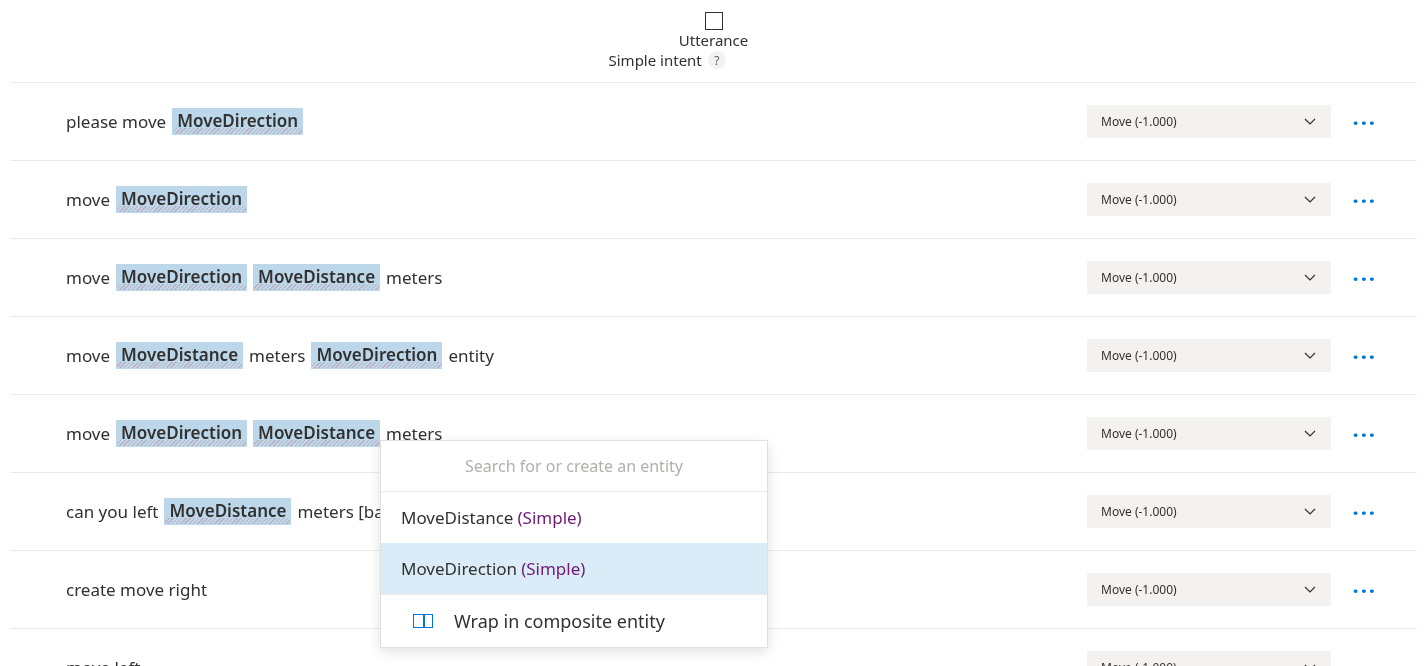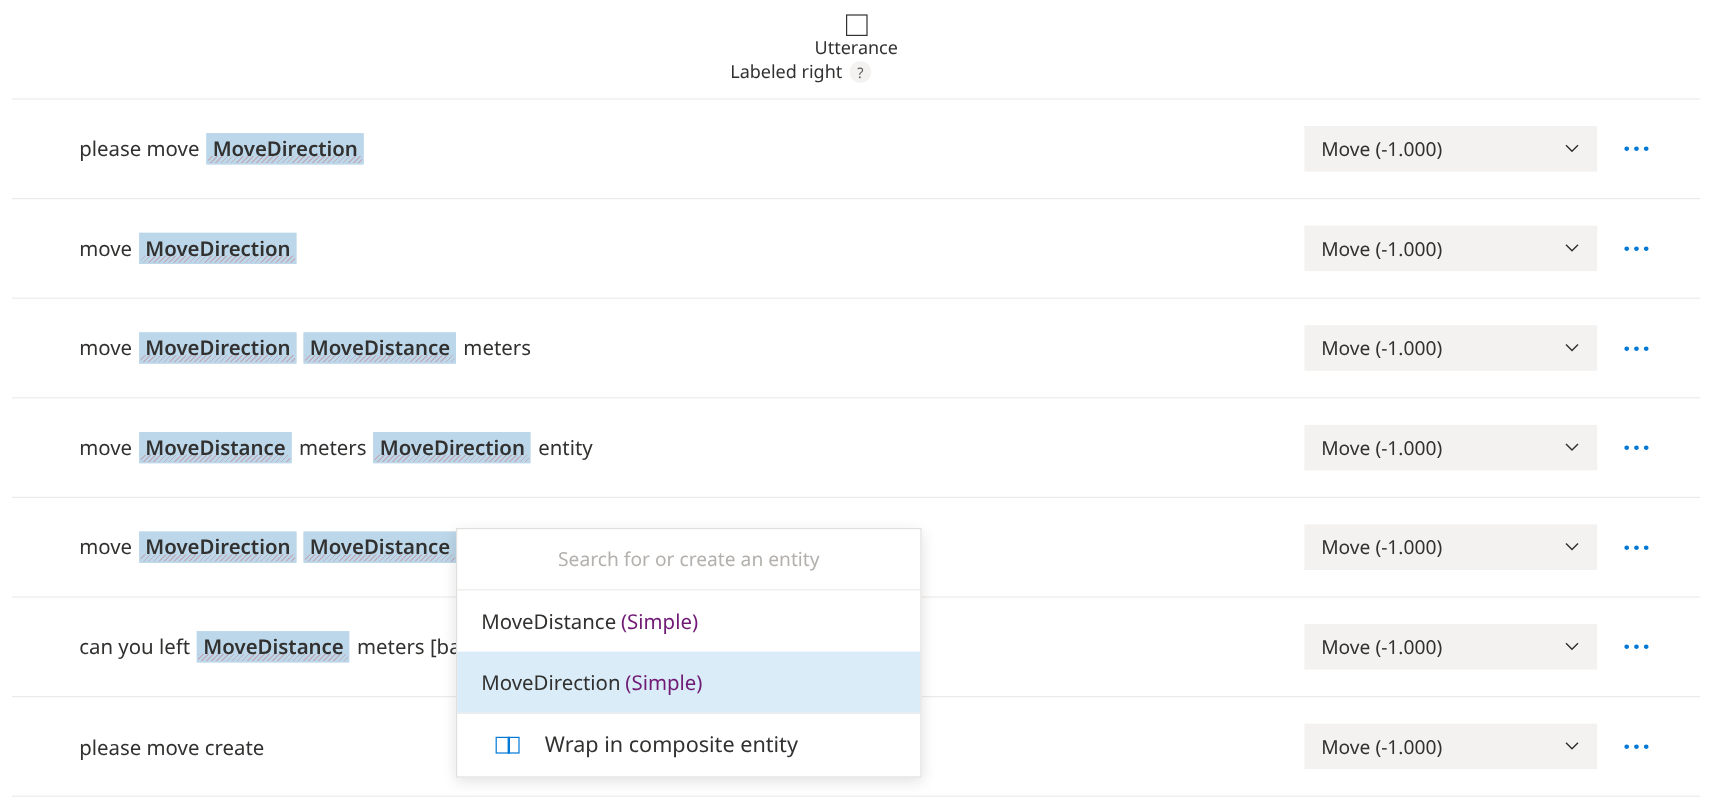--- a/index.html
+++ b/index.html
@@ -102,21 +102,21 @@
     width: 210px;
   }
   .intent-dropdown {
     display: flex;
     align-items: center;
     justify-content: space-between;
     background: #f3f2f1;
     padding: 8px 14px;
     width: 244px;
     cursor: pointer;
-    font-size: 16px;
+    font-size: 12px;
     color: #323130;
   }
   .chevron {
     width: 14px;
     height: 14px;
     display: inline-flex;
     align-items: center;
     justify-content: center;
   }
   .chevron svg { display:block; }
@@ -199,21 +199,21 @@
 <body>
 
 <div class="container">
 
   <div class="header-row">
     <div class="checkbox-cell">
       <div class="checkbox"></div>
     </div>
     <div class="utterance-header">Utterance</div>
     <div class="intent-header-cell">
-      <span>Labeled right</span>
+      <span>Simple intent</span>
       <span class="help-badge">?</span>
     </div>
     <div class="actions-header"></div>
   </div>
 
   <div id="rows-mount">
       <div class="data-row">
         <div class="checkbox-cell"></div>
         <div class="utterance-cell">
           <span class="token plain">please move</span>
@@ -337,21 +337,21 @@
             </span>
           </div>
         </div>
         <div class="actions-cell">
           <span class="more-btn">···</span>
         </div>
       </div>
       <div class="data-row">
         <div class="checkbox-cell"></div>
         <div class="utterance-cell">
-          <span class="token plain">please move create</span>
+          <span class="token plain">create move right</span>
         </div>
         <div class="intent-cell">
           <div class="intent-dropdown">
             <span>Move (-1.000)</span>
             <span class="chevron">
               <svg width="14" height="14" viewBox="0 0 14 14">
                 <path d="M2 4 L7 9 L12 4" stroke="#323130" stroke-width="1.2" fill="none"></path>
               </svg>
             </span>
           </div>

